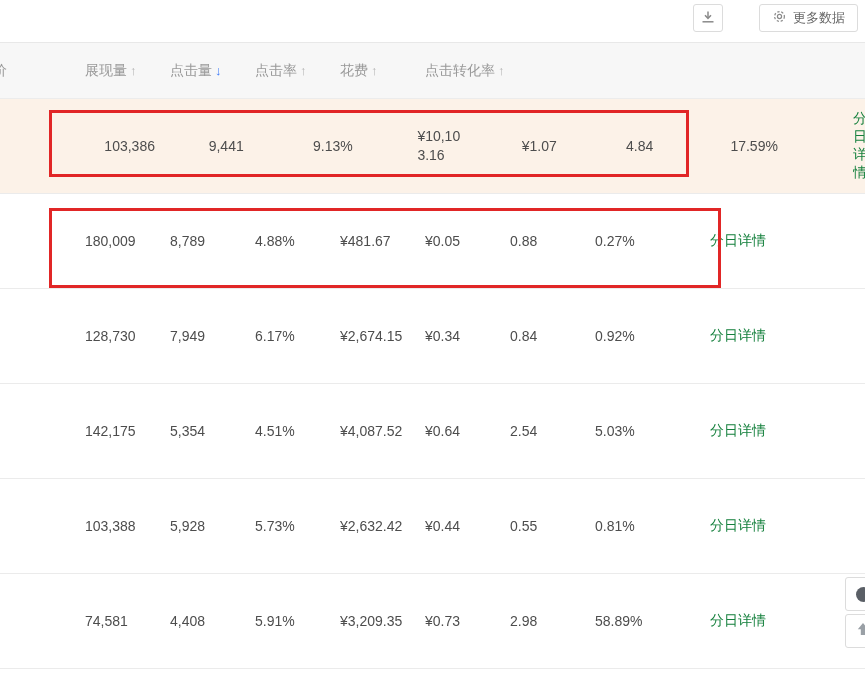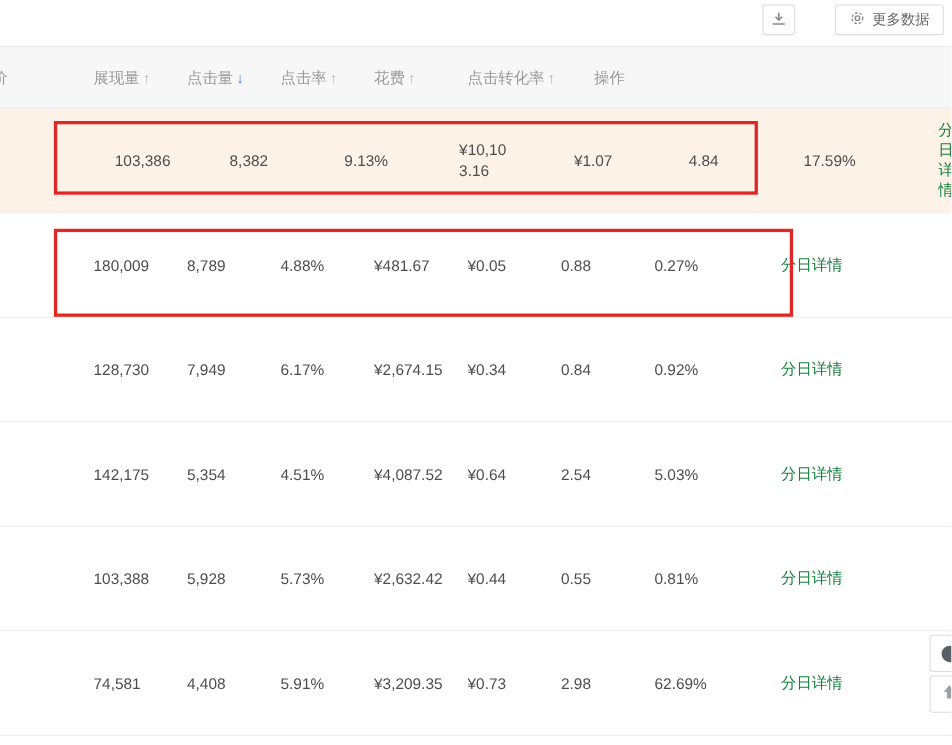--- a/index.html
+++ b/index.html
@@ -76,29 +76,28 @@
   </div>
 
   <div class="table">
     <div class="thead">
         <div class="cell hcell c0"><span class="hlabel">价</span></div>
         <div class="cell hcell c1"><span class="hlabel">展现量</span><span class="arrow">↑</span></div>
         <div class="cell hcell c2"><span class="hlabel">点击量</span><span class="arrow active">↓</span></div>
         <div class="cell hcell c3"><span class="hlabel">点击率</span><span class="arrow">↑</span></div>
         <div class="cell hcell c4"><span class="hlabel">花费</span><span class="arrow">↑</span></div>
         <div class="cell hcell c7"><span class="hlabel">点击转化率</span><span class="arrow">↑</span></div>
-        <div class="cell hcell c8"><span class="hlabel">操作</span></div>
       </div>
     <div class="tbody">
   <div class="trow highlight">
     <div class="cell c0">
       
     </div>
     <div class="cell c1"><span>103,386</span></div>
-    <div class="cell c2"><span>8,382</span></div>
+    <div class="cell c2"><span>9,441</span></div>
     <div class="cell c3"><span>9.13%</span></div>
     <div class="cell c4">
             <span class="cost-val">¥10,103.16</span>
           </div>
     <div class="cell c5"><span>¥1.07</span></div>
     <div class="cell c6"><span>4.84</span></div>
     <div class="cell c7"><span>17.59%</span></div>
     <div class="cell c8"><a class="daylink">分日详情</a></div>
   </div>
 
@@ -175,21 +174,21 @@
       
     </div>
     <div class="cell c1"><span>74,581</span></div>
     <div class="cell c2"><span>4,408</span></div>
     <div class="cell c3"><span>5.91%</span></div>
     <div class="cell c4">
             <span class="cost-val">¥3,209.35</span>
           </div>
     <div class="cell c5"><span>¥0.73</span></div>
     <div class="cell c6"><span>2.98</span></div>
-    <div class="cell c7"><span>62.69%</span></div>
+    <div class="cell c7"><span>58.89%</span></div>
     <div class="cell c8"><a class="daylink">分日详情</a></div>
   </div>
 </div>
   </div>
 
   <div class="anno anno1"></div>
   <div class="anno anno2"></div>
 
   <div class="floatbtn fb1">
     <span class="dark-circle"></span>

